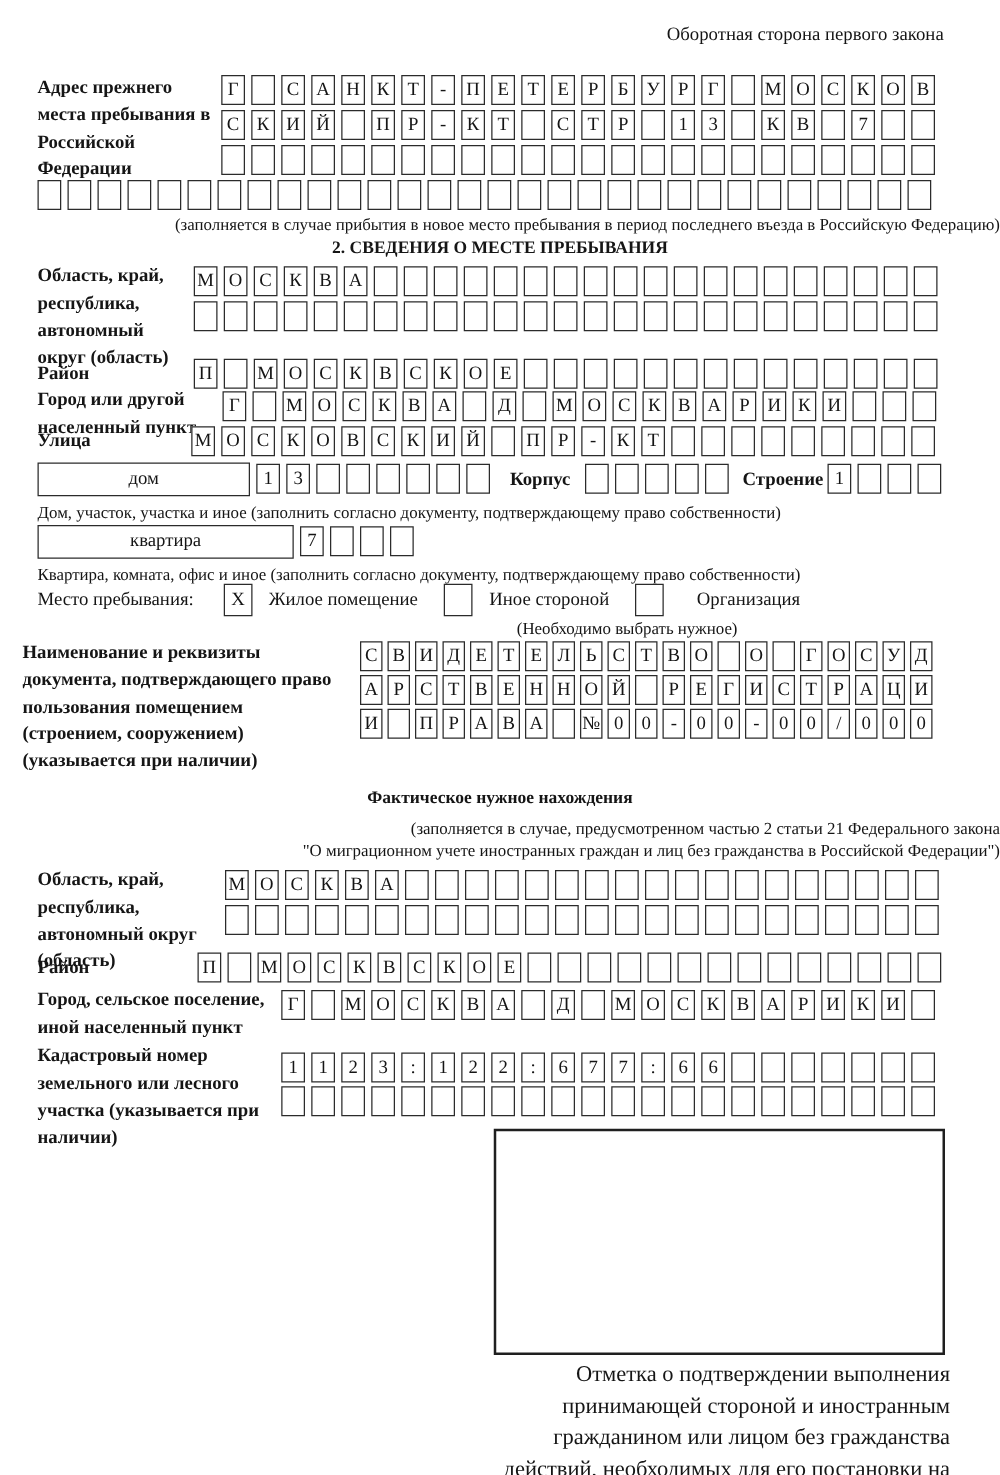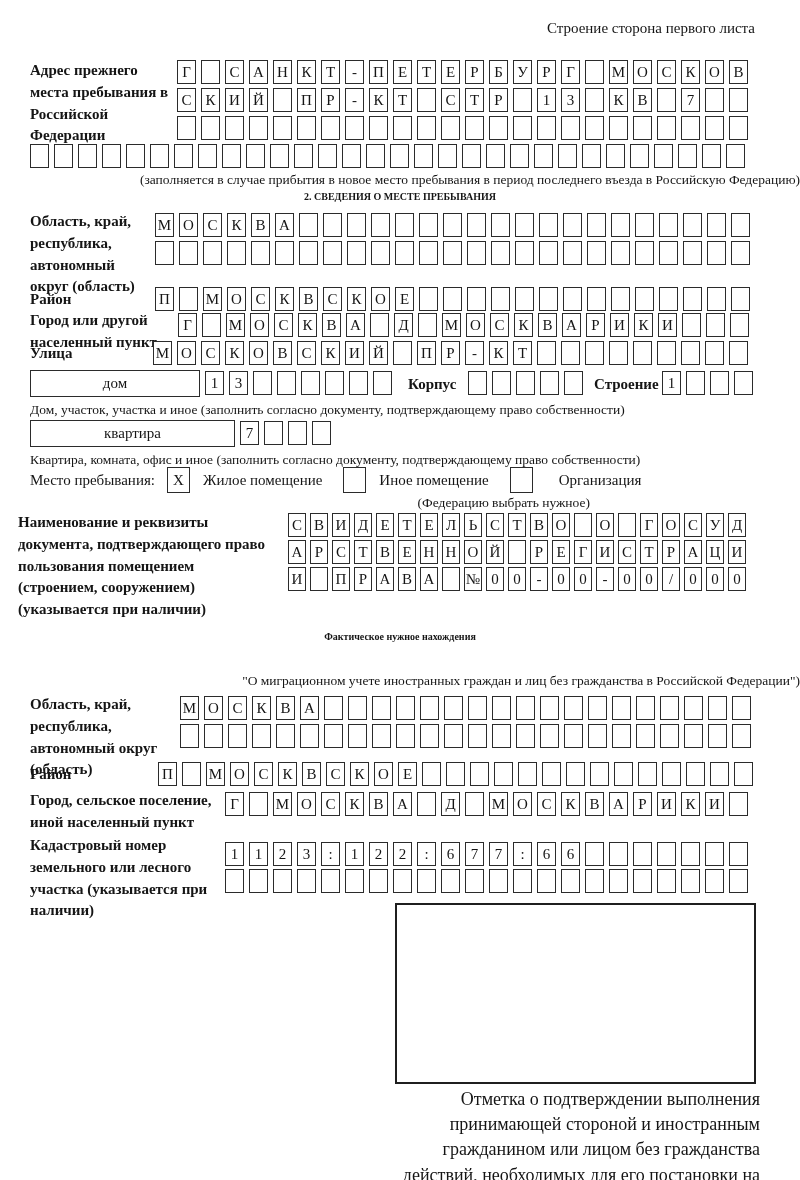--- a/index.html
+++ b/index.html
@@ -7,57 +7,57 @@
     width:800px;height:1180px;
     background:#ffffff;
     font-family:"Liberation Serif","DejaVu Serif",serif;
     color:#151515;
     position:relative;
     overflow:hidden;
   }
   .page{position:absolute;left:0;top:0;width:800px;height:1180px;}
   .side-note{position:absolute;left:400px;top:20px;width:355px;text-align:right;font-size:15px;}
   .label{position:absolute;font-size:15px;line-height:1.45;font-weight:bold;}
-  .title{position:absolute;left:0;width:800px;text-align:center;font-weight:bold;font-size:10px;}
+  .title{position:absolute;left:0;width:800px;text-align:center;font-weight:bold;font-size:14px;}
   .note{position:absolute;font-size:13.5px;line-height:1.4;}
   .center{text-align:right;}
   .cells{position:absolute;display:flex;}
   .cell{
     box-sizing:border-box;
     width:19px;height:24px;
     border:1.6px solid #2b2b2b;
     margin-right:5px;
     display:flex;align-items:center;justify-content:center;
     font-size:15px;line-height:1;
     background:#fff;
   }
   .tight .cell{width:18px;margin-right:4px;}
   .widebox{
     position:absolute;box-sizing:border-box;
     border:1.7px solid #2b2b2b;height:27px;
     display:flex;align-items:center;justify-content:center;
     font-size:15px;background:#fff;
   }
   .stay-row{position:absolute;display:flex;align-items:center;font-size:15px;}
-  .stay-label{margin-right:12px;text-align:right;}
+  .stay-label{margin-right:24px;text-align:right;}
   .chk{
     box-sizing:border-box;width:23px;height:26px;
     border:1.7px solid #2b2b2b;
     display:inline-flex;align-items:center;justify-content:center;
     font-size:15px;margin-right:13px;background:#fff;
   }
   .opt-label{margin-right:21px;}
   .bigbox{position:absolute;border:2px solid #1f1f1f;background:#fff;}
 </style>
 </head>
 <body>
 
 <div class="page">
 
-  <div class="side-note">Строение сторона первого листа</div>
+  <div class="side-note">Оборотная сторона первого закона</div>
 
   <div class="label" style="left:30px;top:60px;width:150px">Адрес прежнего места пребывания в Российской Федерации</div>
   <div class="cells" style="left:177px;top:60px">
       <span class="cell">Г</span>
       <span class="cell"></span>
       <span class="cell">С</span>
       <span class="cell">А</span>
       <span class="cell">Н</span>
       <span class="cell">К</span>
       <span class="cell">Т</span>
@@ -344,25 +344,25 @@
       <span class="cell"></span>
       <span class="cell"></span>
     </div>
   <div class="note" style="left:30px;top:451px;width:740px">Квартира, комната, офис и иное (заполнить согласно документу, подтверждающему право собственности)</div>
 
   <div class="stay-row" style="left:30px;top:467px">
     <span class="stay-label">Место пребывания:</span>
     <span class="chk">X</span>
     <span class="opt-label">Жилое помещение</span>
     <span class="chk"></span>
-    <span class="opt-label">Иное помещение</span>
+    <span class="opt-label">Иное стороной</span>
     <span class="chk" style="margin-right:26px"></span>
     <span class="opt-label">Организация</span>
   </div>
-  <div class="note center" style="left:150px;top:494px;width:440px">(Федерацию выбрать нужное)</div>
+  <div class="note center" style="left:150px;top:494px;width:440px">(Необходимо выбрать нужное)</div>
 
   <div class="label" style="left:18px;top:512px;width:255px">Наименование и реквизиты документа, подтверждающего право пользования помещением (строением, сооружением) (указывается при наличии)</div>
   <div class="cells tight" style="left:288px;top:513px">
       <span class="cell">С</span>
       <span class="cell">В</span>
       <span class="cell">И</span>
       <span class="cell">Д</span>
       <span class="cell">Е</span>
       <span class="cell">Т</span>
       <span class="cell">Е</span>
@@ -422,20 +422,21 @@
       <span class="cell">-</span>
       <span class="cell">0</span>
       <span class="cell">0</span>
       <span class="cell">/</span>
       <span class="cell">0</span>
       <span class="cell">0</span>
       <span class="cell">0</span>
     </div>
 
   <div class="title" style="top:631px">Фактическое нужное нахождения</div>
+  <div class="note center" style="left:0;top:654px;width:800px">(заполняется в случае, предусмотренном частью 2 статьи 21 Федерального закона</div>
   <div class="note center" style="left:0;top:672px;width:800px">"О миграционном учете иностранных граждан и лиц без гражданства в Российской Федерации")</div>
 
   <div class="label" style="left:30px;top:694px;width:142px">Область, край, республика, автономный округ (область)</div>
   <div class="cells" style="left:180px;top:696px">
       <span class="cell">М</span>
       <span class="cell">О</span>
       <span class="cell">С</span>
       <span class="cell">К</span>
       <span class="cell">В</span>
       <span class="cell">А</span>

